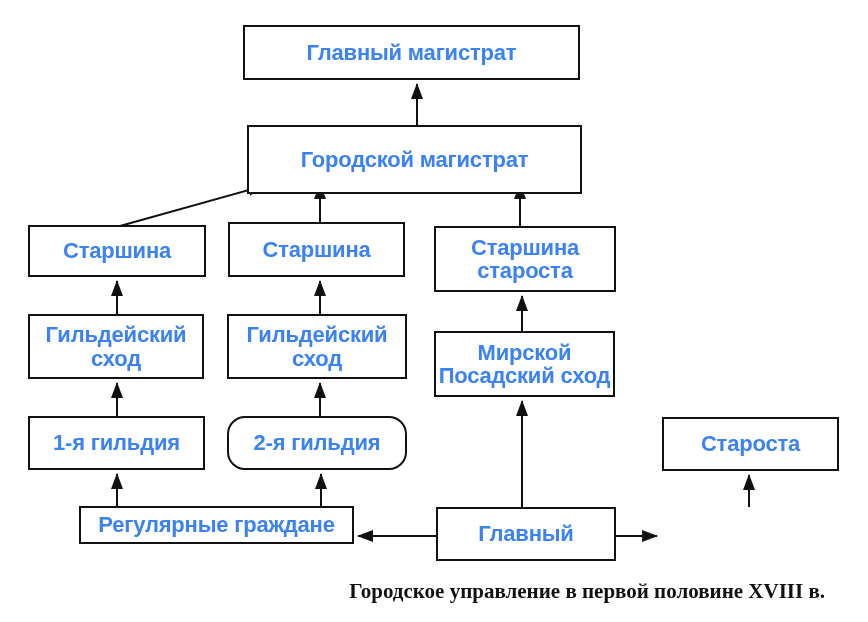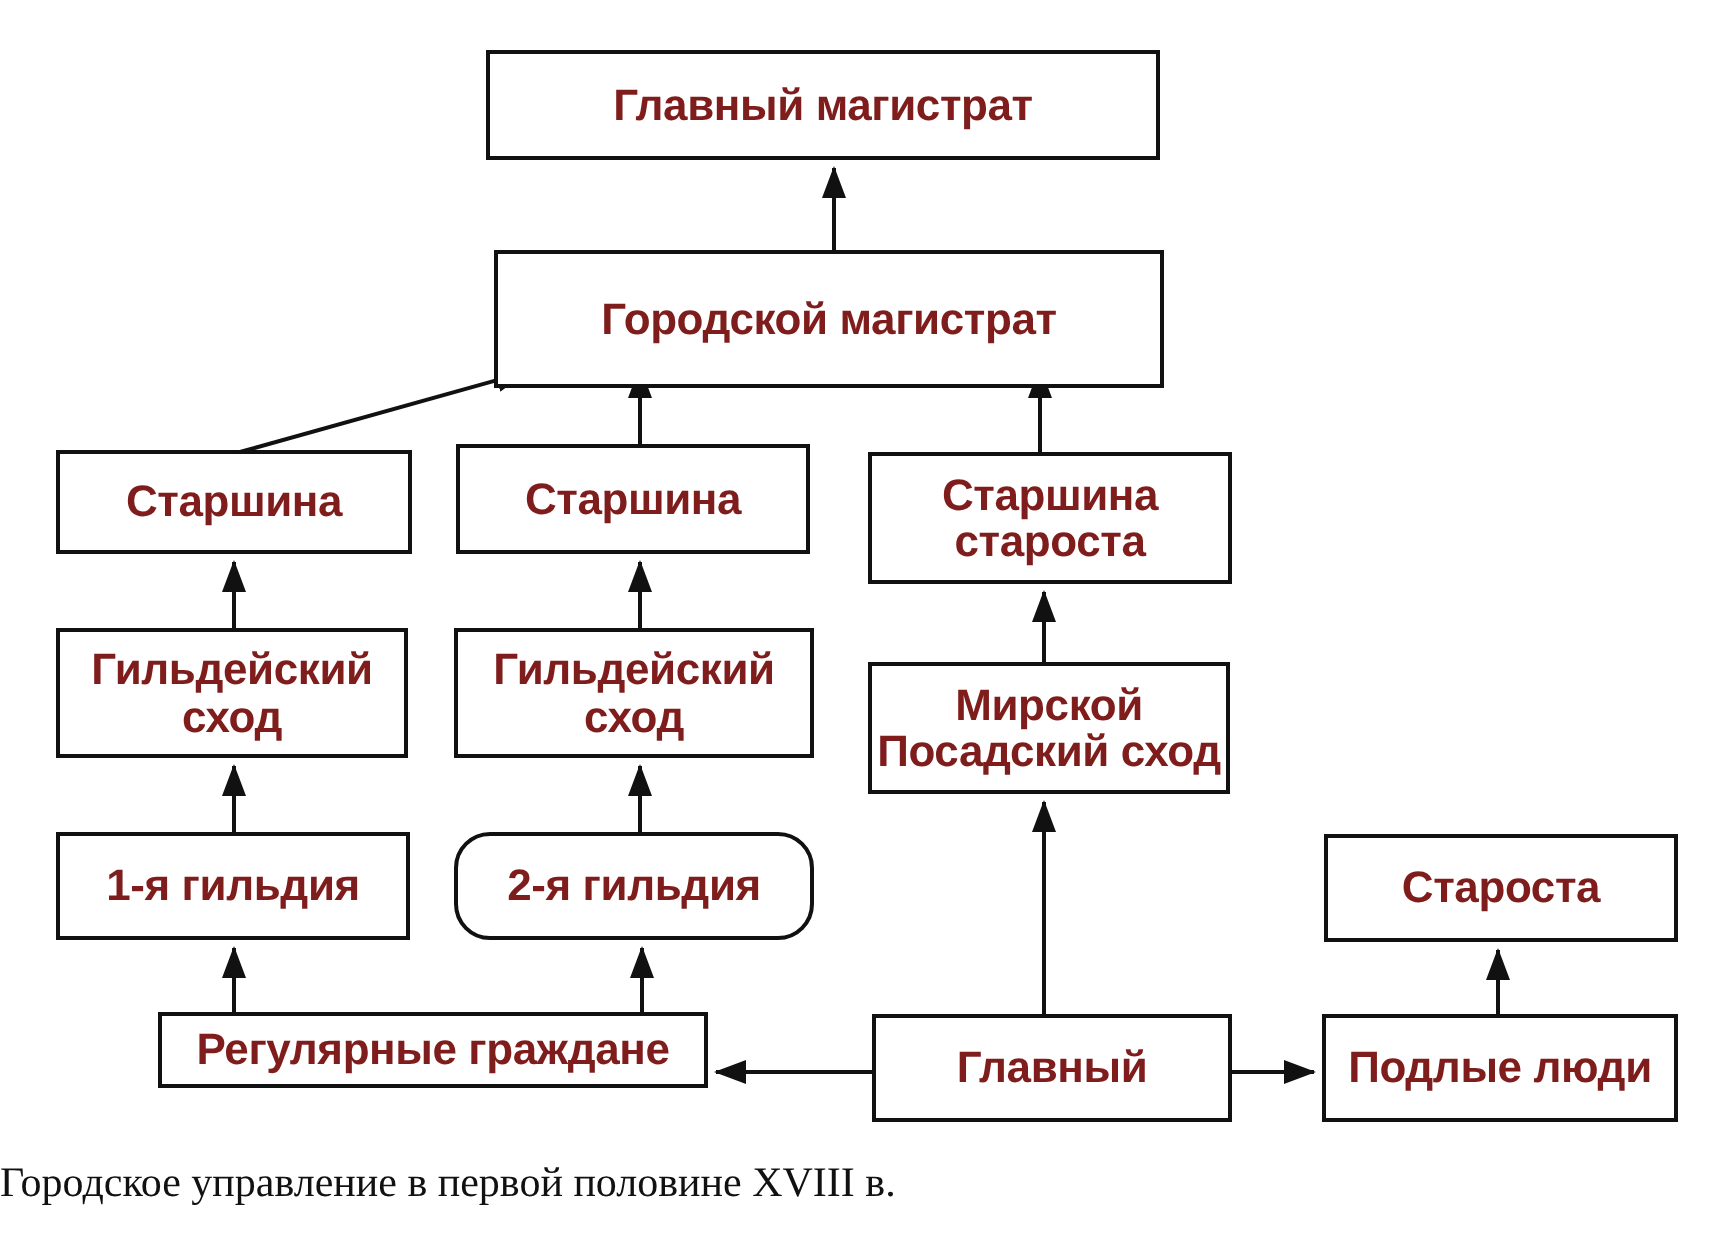--- a/index.html
+++ b/index.html
@@ -27,21 +27,21 @@
     box-sizing: border-box;
     border: 2px solid #111111;
     background: #ffffff;
     display: flex;
     flex-direction: column;
     align-items: center;
     justify-content: center;
     text-align: center;
     font-size: 22px;
     font-weight: 700;
-    color: #7f1d1d;
+    color: #3b82f6;
     line-height: 1.05;
     letter-spacing: -0.2px;
   }
   .node span { display: block; }
 
   .n-glavny      { left: 243px; top: 25px;  width: 337px; height: 55px; }
   .n-gorodskoy   { left: 247px; top: 125px; width: 335px; height: 69px; }
   .n-starshina1  { left: 28px;  top: 225px; width: 178px; height: 52px; }
   .n-starshina2  { left: 228px; top: 222px; width: 177px; height: 55px; }
   .n-posadsky    { left: 434px; top: 226px; width: 182px; height: 66px; }
@@ -53,24 +53,24 @@
   .n-starosta    { left: 662px; top: 417px; width: 177px; height: 54px; }
   .n-regulyarnye { left: 79px;  top: 506px; width: 275px; height: 38px; }
   .n-gorozhane   { left: 436px; top: 507px; width: 180px; height: 54px; }
   .n-podlye      { left: 661px; top: 507px; width: 178px; height: 54px; }
 
   .caption {
     position: absolute;
     left: 0;
     top: 579px;
     width: 825px;
-    text-align: left;
+    text-align: right;
     font-family: "Liberation Serif", "DejaVu Serif", serif;
     font-size: 21px;
-    font-weight: 400;
+    font-weight: 700;
     color: #111111;
   }
 </style>
 </head>
 <body>
 
 <div class="canvas">
 
   <svg class="edges" width="868" height="622" viewBox="0 0 868 622" xmlns="http://www.w3.org/2000/svg">
     <defs>
@@ -146,19 +146,16 @@
   </div>
 
   <div class="node n-regulyarnye">
     <span>Регулярные граждане</span>
   </div>
 
   <div class="node n-gorozhane">
     <span>Главный</span>
   </div>
 
-  <div class="node n-podlye">
-    <span>Подлые люди</span>
-  </div>
 
   <div class="caption">Городское управление в первой половине XVIII в.</div>
 
 </div>
 
 </body></html>

